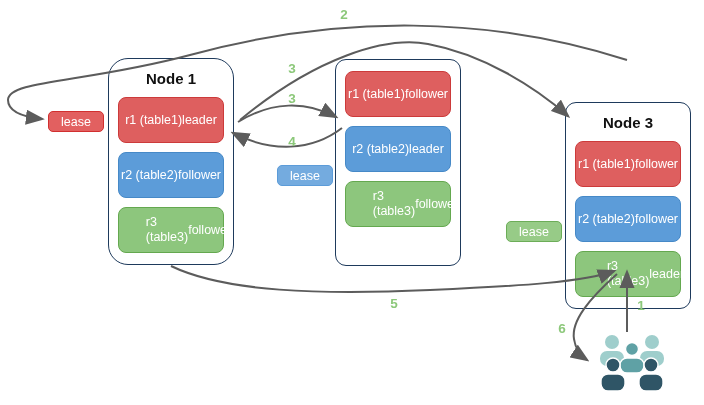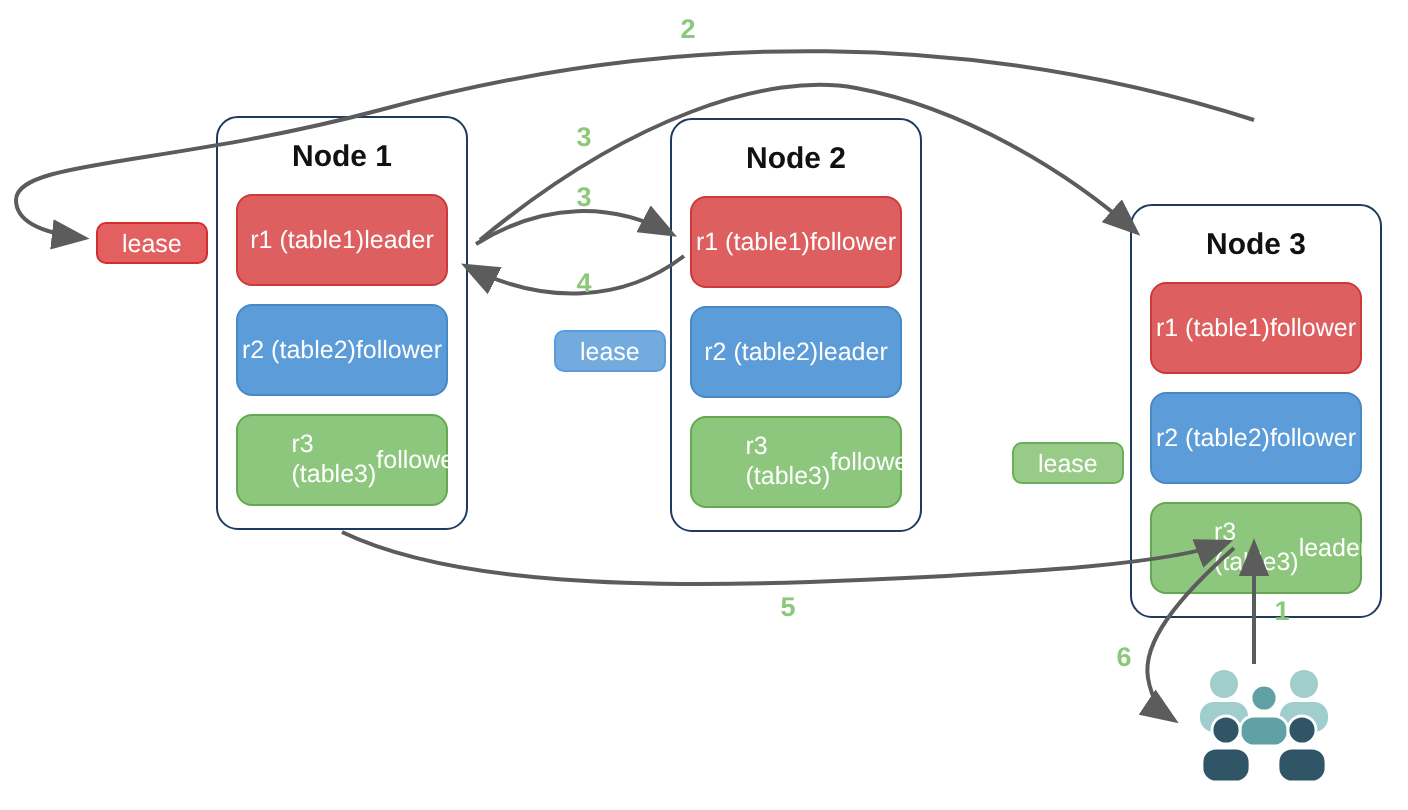--- a/index.html
+++ b/index.html
@@ -51,38 +51,37 @@
   #ah path{fill:var(--arrow);}
   .u-light{fill:var(--users-light);}
   .u-med{fill:var(--users-medium); stroke:#fff; stroke-width:1.4;}
   .u-dark{fill:var(--users-dark); stroke:#fff; stroke-width:1.4;}
 </style>
 </head>
 <body>
 
 <div class="canvas">
 
-  <div class="node" style="left:108px;top:58px;">
+  <div class="node" style="left:108px;top:58px;border-radius:20px;">
     <div class="node-title">Node 1</div>
     <div class="replica red">
       <div>r1 (table1)</div>
       <div>leader</div>
     </div>
     <div class="replica blue">
       <div>r2 (table2)</div>
       <div>follower</div>
     </div>
     <div class="replica green">
       <div>r3 (table3)</div>
       <div>follower</div>
     </div>
   </div>
 
   <div class="node" style="left:335px;top:59px;">
-    <div class="node-title">Node 2</div>
     <div class="replica red">
       <div>r1 (table1)</div>
       <div>follower</div>
     </div>
     <div class="replica blue">
       <div>r2 (table2)</div>
       <div>leader</div>
     </div>
     <div class="replica green">
       <div>r3 (table3)</div>

